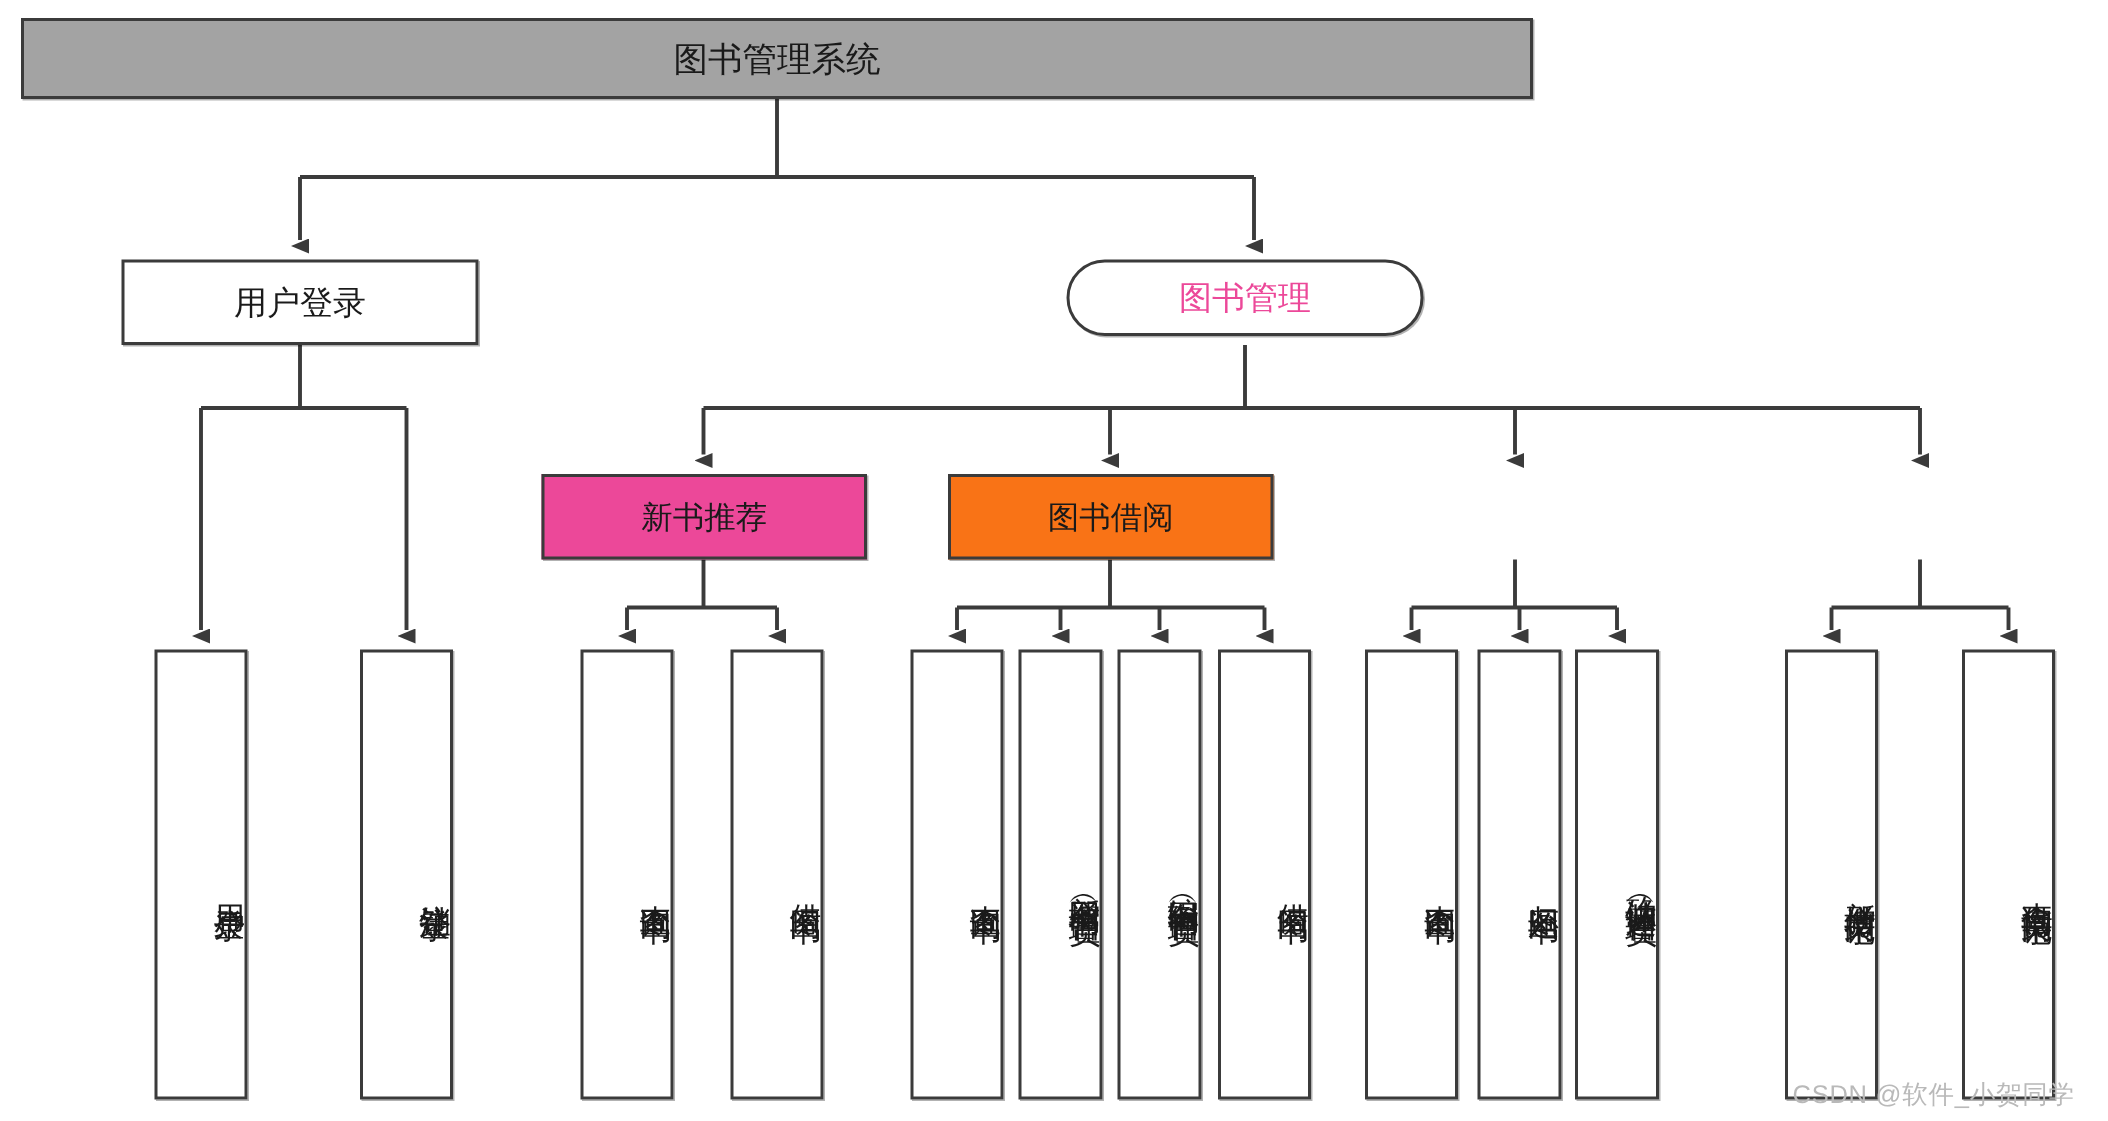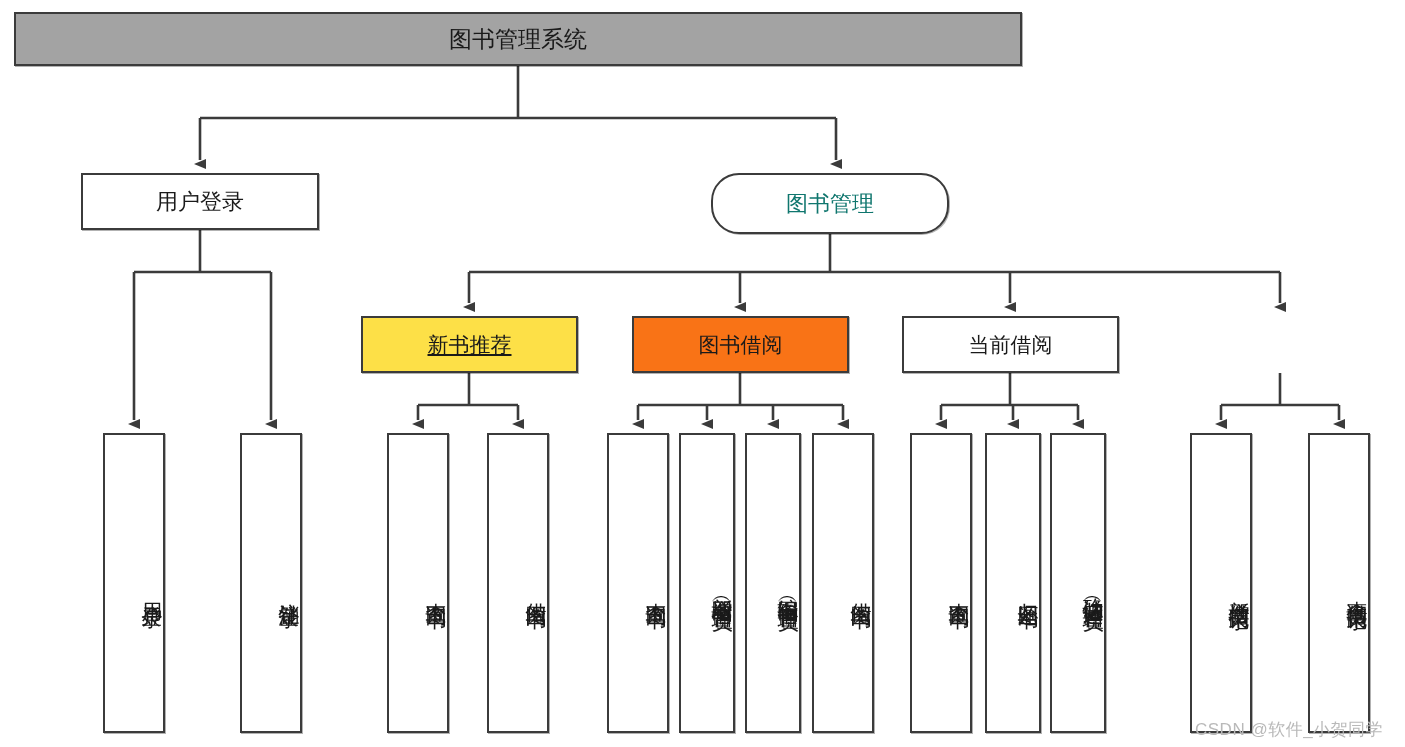--- a/index.html
+++ b/index.html
@@ -123,32 +123,29 @@
     </g>
   </svg>
 
   <div class="node root" id="node-title" style="left: 14px; top: 12px; width: 1008px; height: 54px; border-color: rgb(59, 59, 59); color: rgb(26, 26, 26); background: #a3a3a3;">
     <span>图书管理系统</span>
   </div>
 
   <div class="node level1" id="node-l1-0" style="left: 81px; top: 173px; width: 238px; height: 57px; border-color: rgb(59, 59, 59); color: rgb(26, 26, 26); background: rgb(255, 255, 255);">
     <span>用户登录</span>
   </div>
-  <div class="node level1" id="node-l1-1" style="left: 711px; top: 173px; width: 238px; height: 61px; border-color: rgb(59, 59, 59); color: #0f766e; background: rgb(255, 255, 255); border-radius: 28px;">
+  <div class="node level1" id="node-l1-1" style="left: 711px; top: 173px; width: 238px; height: 51px; border-color: rgb(59, 59, 59); color: #ec4899; background: rgb(255, 255, 255); border-radius: 28px;">
     <span>图书管理</span>
   </div>
 
-  <div class="node level2" id="node-l2-0" style="left: 361px; top: 316px; width: 217px; height: 57px; border-color: rgb(59, 59, 59); color: rgb(26, 26, 26); background: #fde047; text-decoration: underline;">
+  <div class="node level2" id="node-l2-0" style="left: 361px; top: 316px; width: 217px; height: 57px; border-color: rgb(59, 59, 59); color: rgb(26, 26, 26); background: #ec4899;">
     <span>新书推荐</span>
   </div>
   <div class="node level2" id="node-l2-1" style="left: 632px; top: 316px; width: 217px; height: 57px; border-color: rgb(59, 59, 59); color: rgb(26, 26, 26); background: #f97316;">
     <span>图书借阅</span>
-  </div>
-  <div class="node level2" id="node-l2-2" style="left: 902px; top: 316px; width: 217px; height: 57px; border-color: rgb(59, 59, 59); color: rgb(26, 26, 26); background: rgb(255, 255, 255);">
-    <span>当前借阅</span>
   </div>
 
   <div class="node leaf" id="node-leaf-0" style="left: 103px; top: 433px; width: 62px; height: 300px; border-color: rgb(59, 59, 59); color: rgb(26, 26, 26); background: rgb(255, 255, 255);">
     <span class="leaf-text">用户登录</span>
   </div>
   <div class="node leaf" id="node-leaf-1" style="left: 240px; top: 433px; width: 62px; height: 300px; border-color: rgb(59, 59, 59); color: rgb(26, 26, 26); background: rgb(255, 255, 255);">
     <span class="leaf-text">注销登录</span>
   </div>
   <div class="node leaf" id="node-leaf-2" style="left: 387px; top: 433px; width: 62px; height: 300px; border-color: rgb(59, 59, 59); color: rgb(26, 26, 26); background: rgb(255, 255, 255);">
     <span class="leaf-text">查询图书</span>

